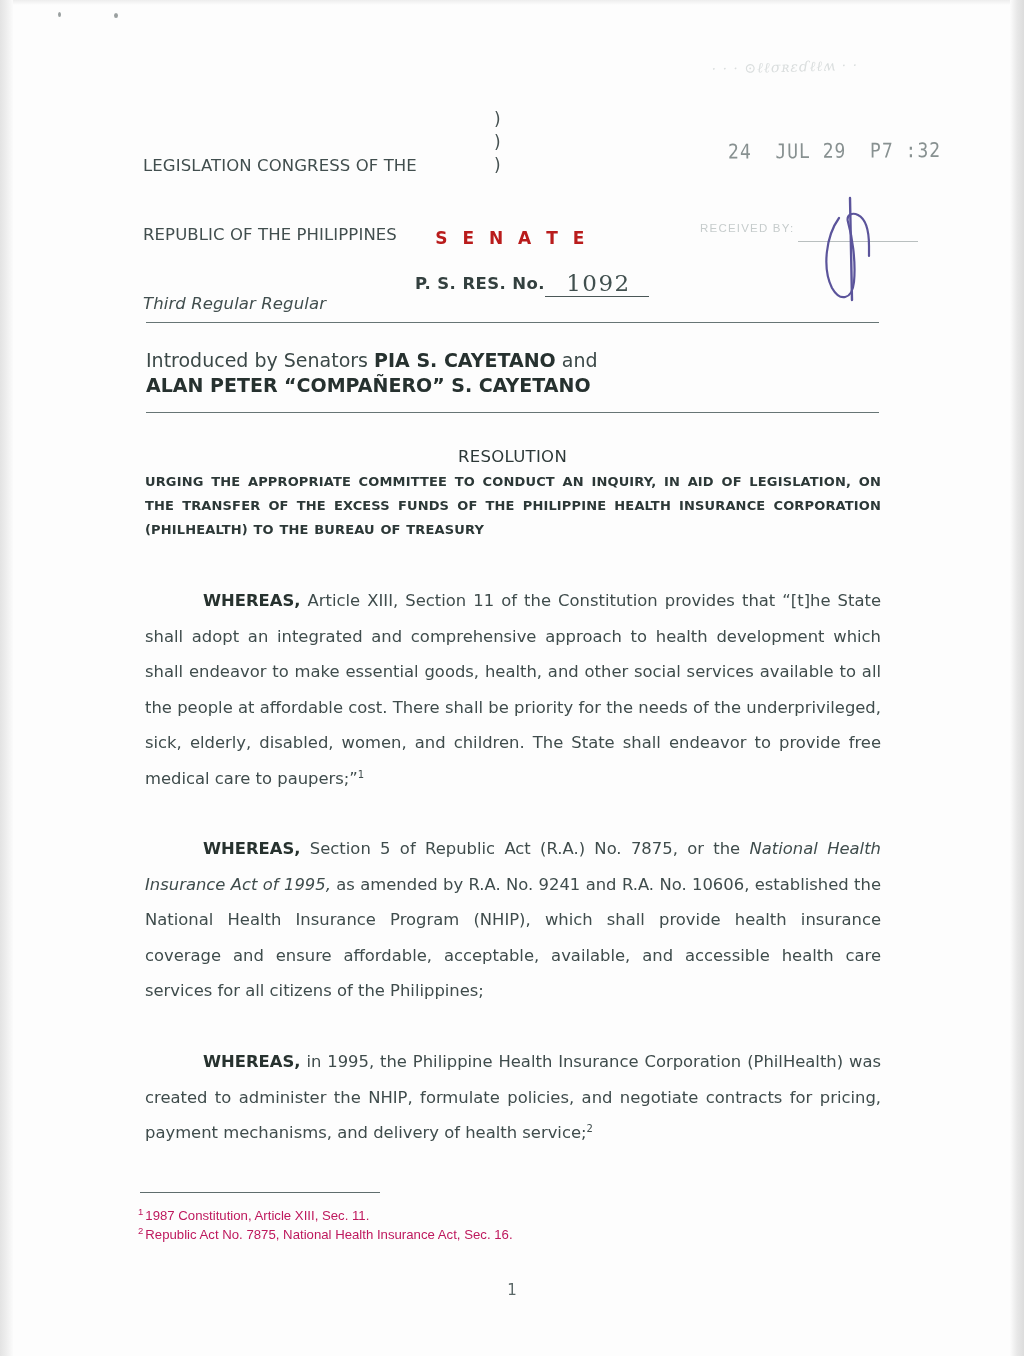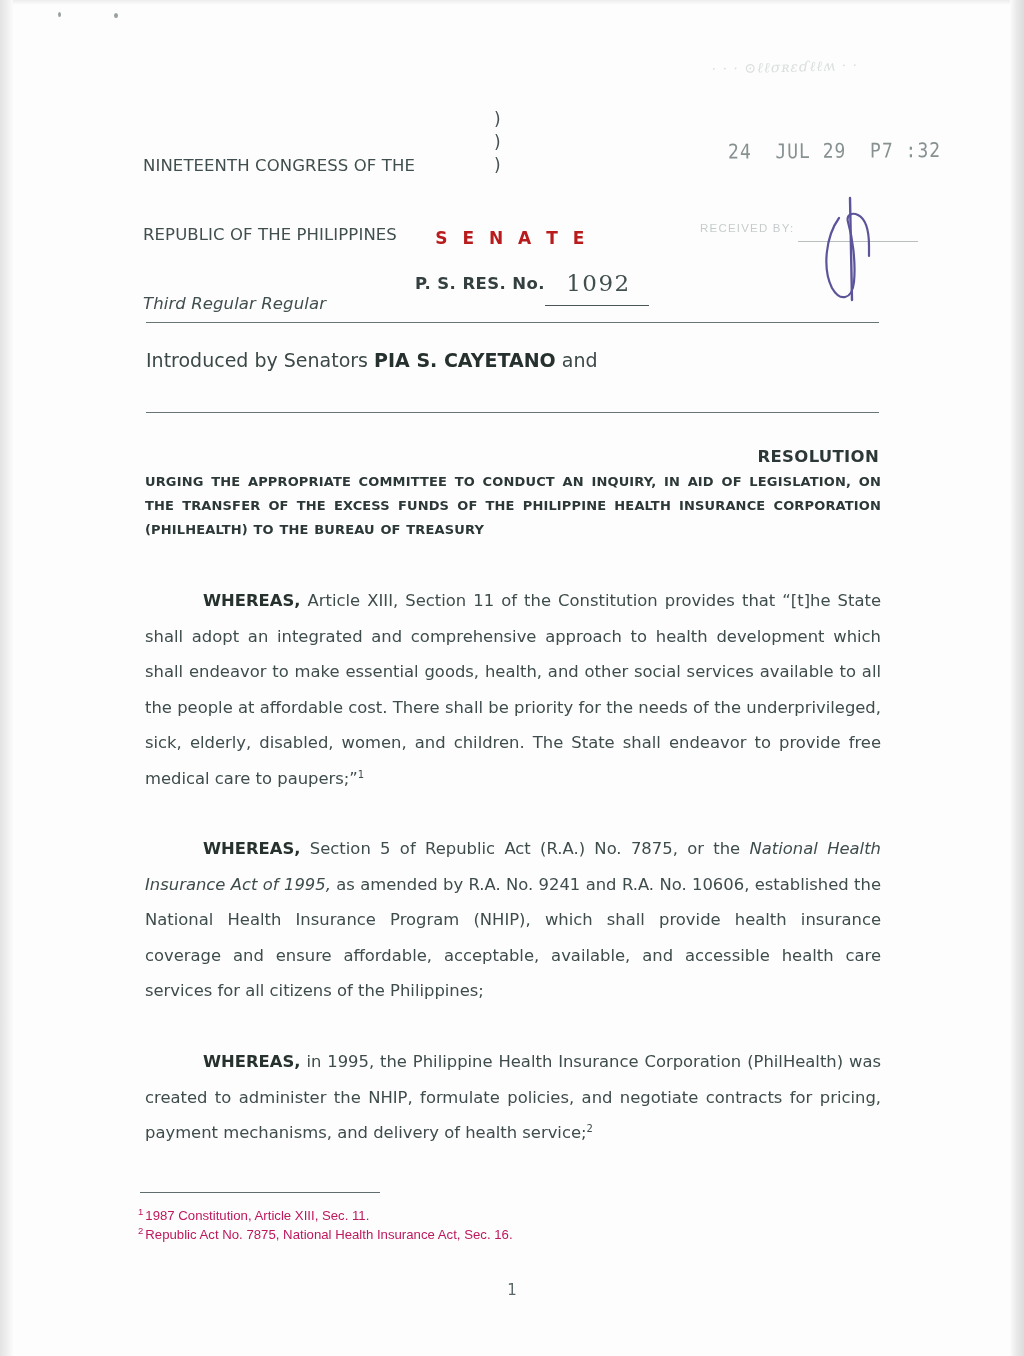--- a/index.html
+++ b/index.html
@@ -152,21 +152,21 @@
   }
   .resno-value {
     display: inline-block;
     min-width: 95px;
     border-bottom: 1.6px solid #4a5757;
     font-family: "DejaVu Serif", serif;
     font-size: 23px;
     letter-spacing: 1.5px;
     color: #41504f;
     text-align: center;
-    padding: 0 3px 9px 6px;
+    padding: 0 3px 0 6px;
     vertical-align: baseline;
     position: relative;
     top: 2px;
   }
 
   
   .rule {
     position: absolute;
     left: 146px;
     width: 733px;
@@ -187,22 +187,22 @@
     color: #3b4847;
   }
   .introduced b { font-weight: bold; color: #26312f; }
 
   
   .resolution-word {
     position: absolute;
     left: 146px;
     width: 733px;
     top: 447px;
-    text-align: right;
-    font-weight: bold;
+    text-align: center;
+    font-weight: normal;
     font-size: 16.5px;
     letter-spacing: 0.3px;
     color: #2c3837;
   }
   .resolution-title {
     position: absolute;
     left: 145px;
     width: 736px;
     top: 470px;
     text-align: justify;
@@ -282,21 +282,21 @@
 
 <div class="page">
 
   <div class="edge-left"></div>
   <div class="edge-right"></div>
   <div class="edge-top"></div>
   <div class="speck s1"></div>
   <div class="speck s2"></div>
 
   <div class="congress-block">
-    <div>NINETEENTH CONGRESS OF THE</div>
+    <div>LEGISLATION CONGRESS OF THE</div>
     <div>REPUBLIC OF THE PHILIPPINES</div>
     <div class="sess">Third Regular Regular</div>
   </div>
   <div class="paren-col">
     <div>)</div>
     <div>)</div>
     <div>)</div>
   </div>
 
   <div class="faint-scribble">· · ·  ⊙ℓℓσʀεɗℓℓʍ  · ·</div>
@@ -312,20 +312,21 @@
   <div class="senate-word">S E N A T E</div>
   <div class="resno-line">
     <span class="resno-label">P. S. RES. No.</span>
     <span class="resno-value">1092</span>
   </div>
 
   <div class="rule r1"></div>
 
   <div class="introduced">
     <span>Introduced by Senators </span><b>PIA S. CAYETANO</b><span> and</span><br>
+    <b>ALAN PETER “COMPAÑERO” S. CAYETANO</b>
   </div>
 
   <div class="rule r2"></div>
 
   <div class="resolution-word">RESOLUTION</div>
   <div class="resolution-title">URGING THE APPROPRIATE COMMITTEE TO CONDUCT AN INQUIRY, IN AID OF LEGISLATION, ON THE TRANSFER OF THE EXCESS FUNDS OF THE PHILIPPINE HEALTH INSURANCE CORPORATION (PHILHEALTH) TO THE BUREAU OF TREASURY</div>
 
   <div class="para p1">
     <span class="lead">WHEREAS,</span><span> Article XIII, Section 11 of the Constitution provides that “[t]he State shall adopt an integrated and comprehensive approach to health development which shall endeavor to make essential goods, health, and other social services available to all the people at affordable cost. There shall be priority for the needs of the underprivileged, sick, elderly, disabled, women, and children. The State shall endeavor to provide free medical care to paupers;”</span><sup>1</sup>
   </div>

